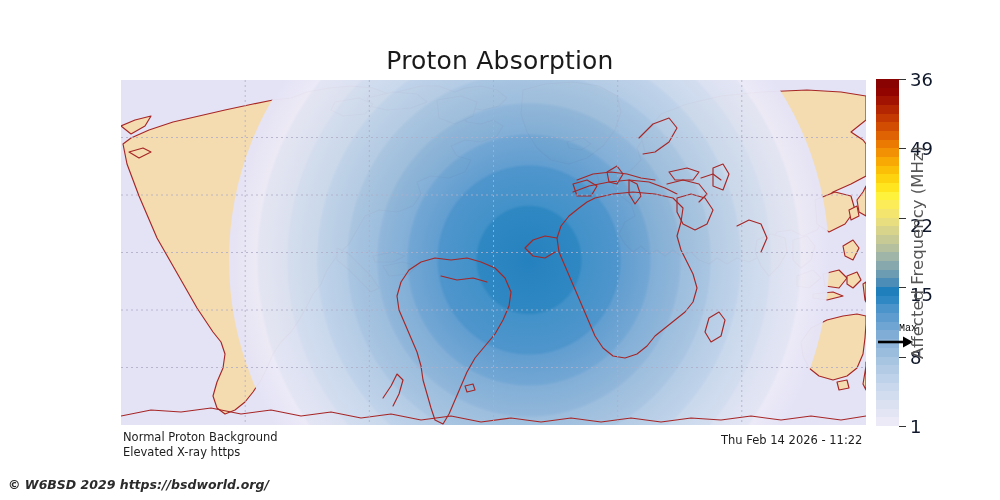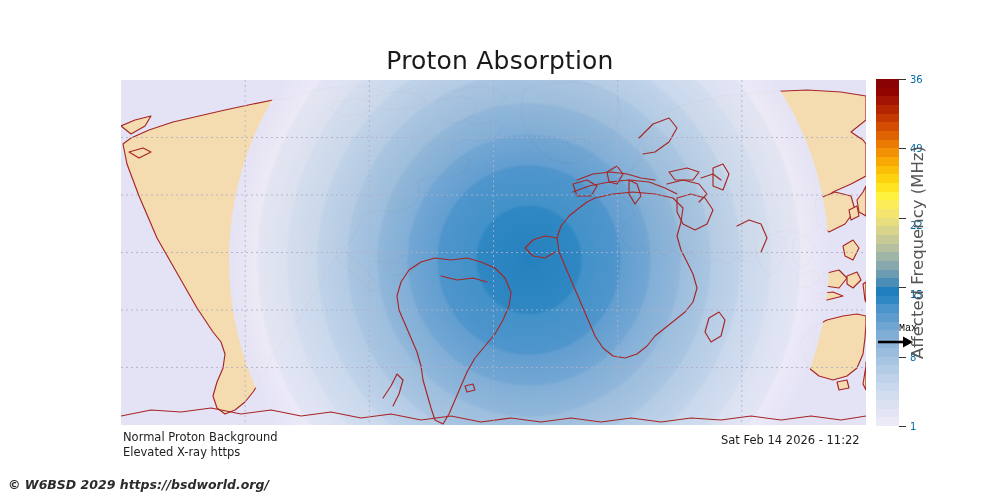--- a/index.html
+++ b/index.html
@@ -19,21 +19,21 @@
   #map-svg{position:absolute;left:0;top:0;width:745px;height:345px;display:block;}
   
   #colorbar-wrap{position:absolute;left:876px;top:79px;width:23px;height:347px;}
   #colorbar-gradient{position:absolute;left:0;top:0;width:23px;height:347px;}
   .cb-band{width:23px;}
   .cb-tick{
     position:absolute;left:23px;width:7px;height:0;
     border-top:1.3px solid #333;
   }
   .cb-tlabel{
-    position:absolute;left:34px;font-size:10px;color:#0369a1;
+    position:absolute;left:34px;font-size:18px;color:#0f172a;
     transform:translateY(-50%);white-space:nowrap;
   }
   #cb-axis-label{
     position:absolute;left:905px;top:79px;height:347px;width:24px;
     display:flex;align-items:center;justify-content:center;
   }
   #cb-axis-label span{
     transform:rotate(-90deg);white-space:nowrap;
     font-size:16.5px;color:#555;
   }
@@ -294,14 +294,14 @@
     <polygon points="26,13.5 36,19 26,24.5" fill="#000"></polygon>
   </svg>
 </div>
 
 <div id="cb-axis-label">
   <span>Affected Frequency (MHz)</span>
 </div>
 
 <div class="note" id="note-line1">Normal Proton Background</div>
 <div class="note" id="note-line2">Elevated X-ray https</div>
-<div class="note" id="timestamp">Sat Feb 14 2026 - 11:22</div>
+<div class="note" id="timestamp">Thu Feb 14 2026 - 11:22</div>
 <div id="footer">© W6BSD 2029 https://bsdworld.org/</div>
 
 </body></html>

